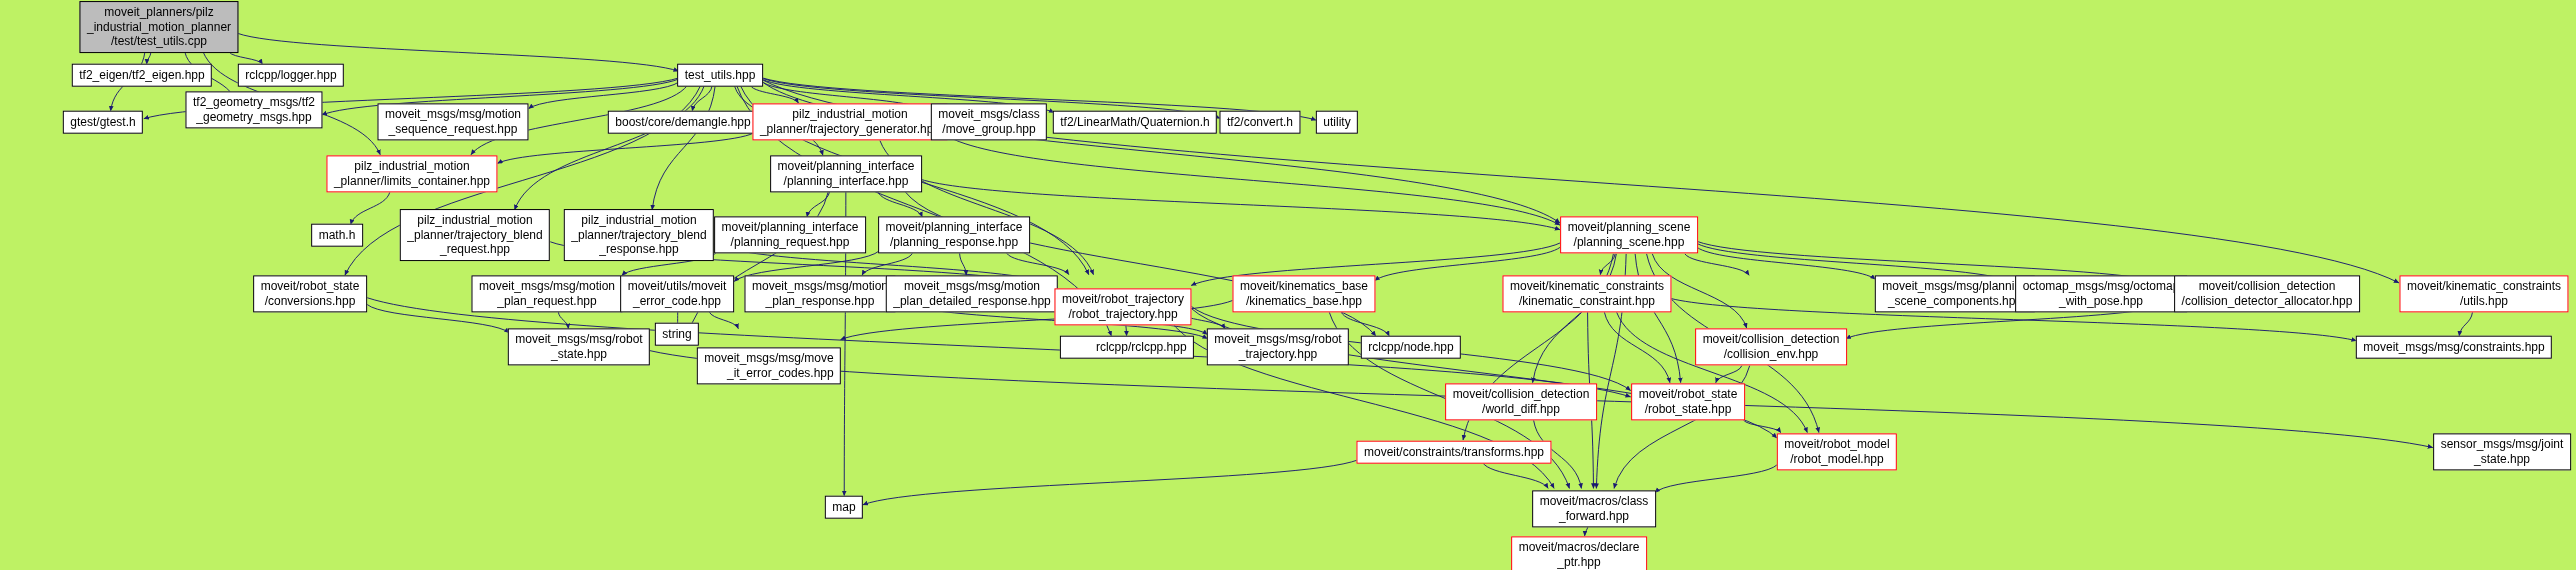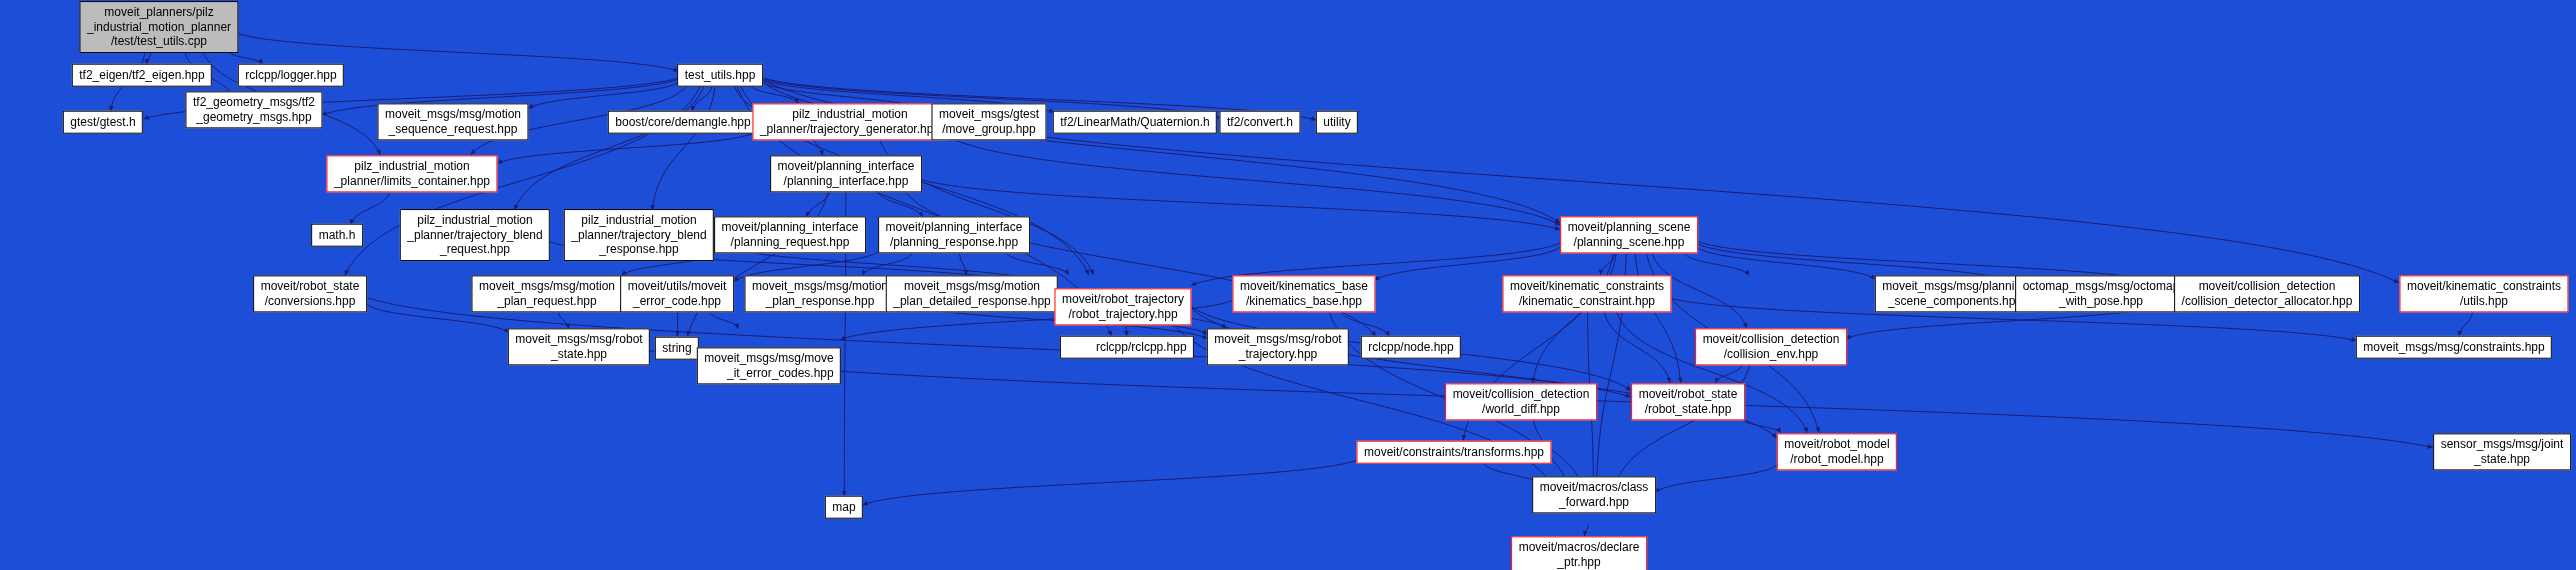--- a/index.html
+++ b/index.html
@@ -1,16 +1,16 @@
 <!DOCTYPE html>
 <html style="font-size:9.5px"><head>
 <meta charset="utf-8">
 <style>
   html,body{margin:0;padding:0;background:#ffffff;}
-  #graph{position:relative;width:2576px;height:570px;background:#1d4ed8;
+  #graph{position:relative;width:2576px;height:570px;background:#bef264;
          font-family:"Liberation Sans","DejaVu Sans",sans-serif;overflow:hidden;}
   #edges-layer{position:absolute;left:0;top:0;width:2576px;height:570px;}
   #nodes-layer{position:absolute;left:0;top:0;width:2576px;height:570px;}
   .node{position:absolute;transform:translate(-50%,-50%);background:#ffffff;
         border:0.6px solid #000000;padding:3px 6.5px;font-size:12px;line-height:1.22;
         white-space:pre;text-align:center;color:#000000;box-sizing:border-box;}
   .node.root{background:#bcbcbc;}
   .node.truncated{border:1.2px solid #ff0000;}
   .edge{fill:none;stroke:#1a1a70;stroke-width:1.6;}
 </style>
@@ -117,21 +117,21 @@
       <div class="node " style="left: 291px; top: 75px;">rclcpp/logger.hpp</div>
       <div class="node " style="left: 103px; top: 122px;">gtest/gtest.h</div>
       <div class="node " style="left: 254px; top: 110px;">tf2_geometry_msgs/tf2
 _geometry_msgs.hpp</div>
       <div class="node " style="left: 720px; top: 75px;">test_utils.hpp</div>
       <div class="node " style="left: 453px; top: 122px;">moveit_msgs/msg/motion
 _sequence_request.hpp</div>
       <div class="node " style="left: 683px; top: 122px;">boost/core/demangle.hpp</div>
       <div class="node truncated" style="left: 850px; top: 122px;">pilz_industrial_motion
 _planner/trajectory_generator.hpp</div>
-      <div class="node " style="left: 989px; top: 122px;">moveit_msgs/gtest
+      <div class="node " style="left: 989px; top: 122px;">moveit_msgs/class
 /move_group.hpp</div>
       <div class="node " style="left: 1135px; top: 122px;">tf2/LinearMath/Quaternion.h</div>
       <div class="node " style="left: 1260px; top: 122px;">tf2/convert.h</div>
       <div class="node " style="left: 1337px; top: 122px;">utility</div>
       <div class="node truncated" style="left: 412px; top: 174px;">pilz_industrial_motion
 _planner/limits_container.hpp</div>
       <div class="node " style="left: 846px; top: 174px;">moveit/planning_interface
 /planning_interface.hpp</div>
       <div class="node " style="left: 337px; top: 235px;">math.h</div>
       <div class="node " style="left: 475px; top: 235px;">pilz_industrial_motion
@@ -165,39 +165,39 @@
       <div class="node " style="left: 1955px; top: 294px;">moveit_msgs/msg/planning
 _scene_components.hpp</div>
       <div class="node " style="left: 2101px; top: 294px;">octomap_msgs/msg/octomap
 _with_pose.hpp</div>
       <div class="node " style="left: 2267px; top: 294px;">moveit/collision_detection
 /collision_detector_allocator.hpp</div>
       <div class="node truncated" style="left: 2484px; top: 294px;">moveit/kinematic_constraints
 /utils.hpp</div>
       <div class="node " style="left: 579px; top: 347px;">moveit_msgs/msg/robot
 _state.hpp</div>
-      <div class="node " style="left: 677px; top: 348px;">string</div>
+      <div class="node " style="left: 677px; top: 334px;">string</div>
       <div class="node " style="left: 769px; top: 366px; text-align: right;">moveit_msgs/msg/move
 _it_error_codes.hpp</div>
       <div class="node " style="left: 1127px; top: 347px; padding-left: 35px;">rclcpp/rclcpp.hpp</div>
       <div class="node " style="left: 1278px; top: 347px;">moveit_msgs/msg/robot
 _trajectory.hpp</div>
       <div class="node " style="left: 1411px; top: 347px;">rclcpp/node.hpp</div>
       <div class="node truncated" style="left: 1771px; top: 347px;">moveit/collision_detection
 /collision_env.hpp</div>
       <div class="node " style="left: 2454px; top: 347px;">moveit_msgs/msg/constraints.hpp</div>
       <div class="node truncated" style="left: 1521px; top: 402px;">moveit/collision_detection
 /world_diff.hpp</div>
       <div class="node truncated" style="left: 1688px; top: 402px;">moveit/robot_state
 /robot_state.hpp</div>
       <div class="node truncated" style="left: 1454px; top: 452px;">moveit/constraints/transforms.hpp</div>
       <div class="node truncated" style="left: 1837px; top: 452px;">moveit/robot_model
 /robot_model.hpp</div>
       <div class="node " style="left: 2502px; top: 452px;">sensor_msgs/msg/joint
 _state.hpp</div>
       <div class="node " style="left: 844px; top: 507px;">map</div>
-      <div class="node " style="left: 1594px; top: 495px;">moveit/macros/class
+      <div class="node " style="left: 1594px; top: 509px;">moveit/macros/class
 _forward.hpp</div>
       <div class="node truncated" style="left: 1579px; top: 555px;">moveit/macros/declare
 _ptr.hpp</div>
     </div>
 </div>
 
 
 </body></html>

